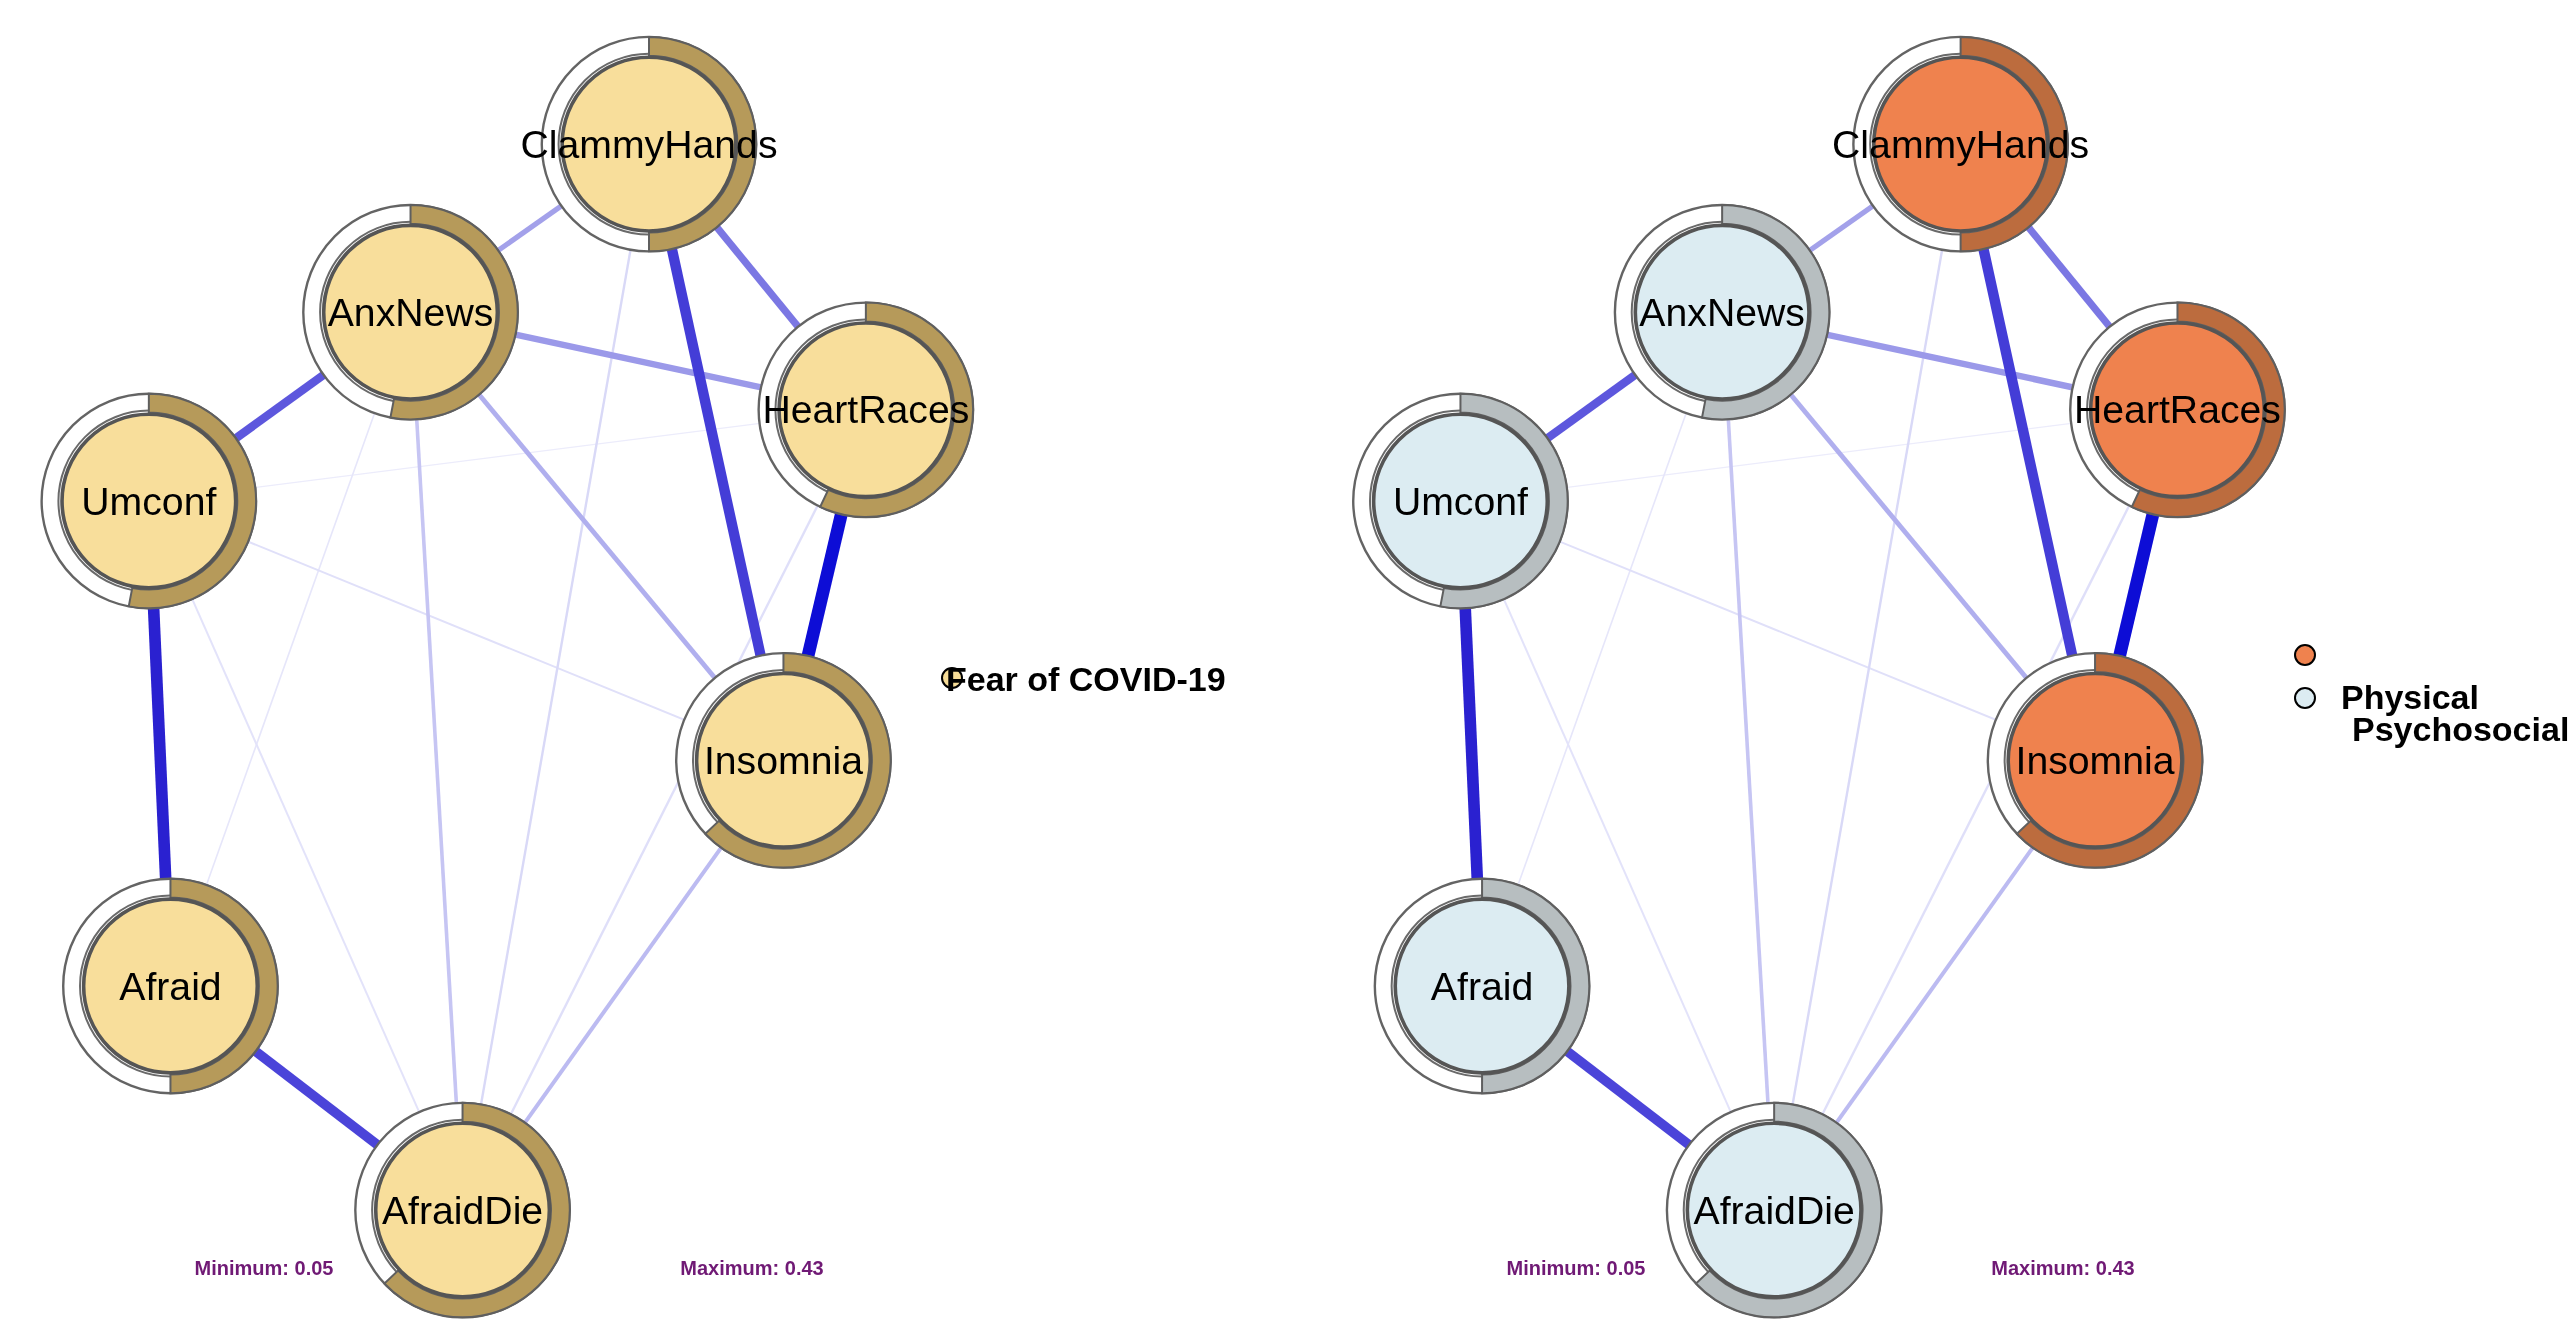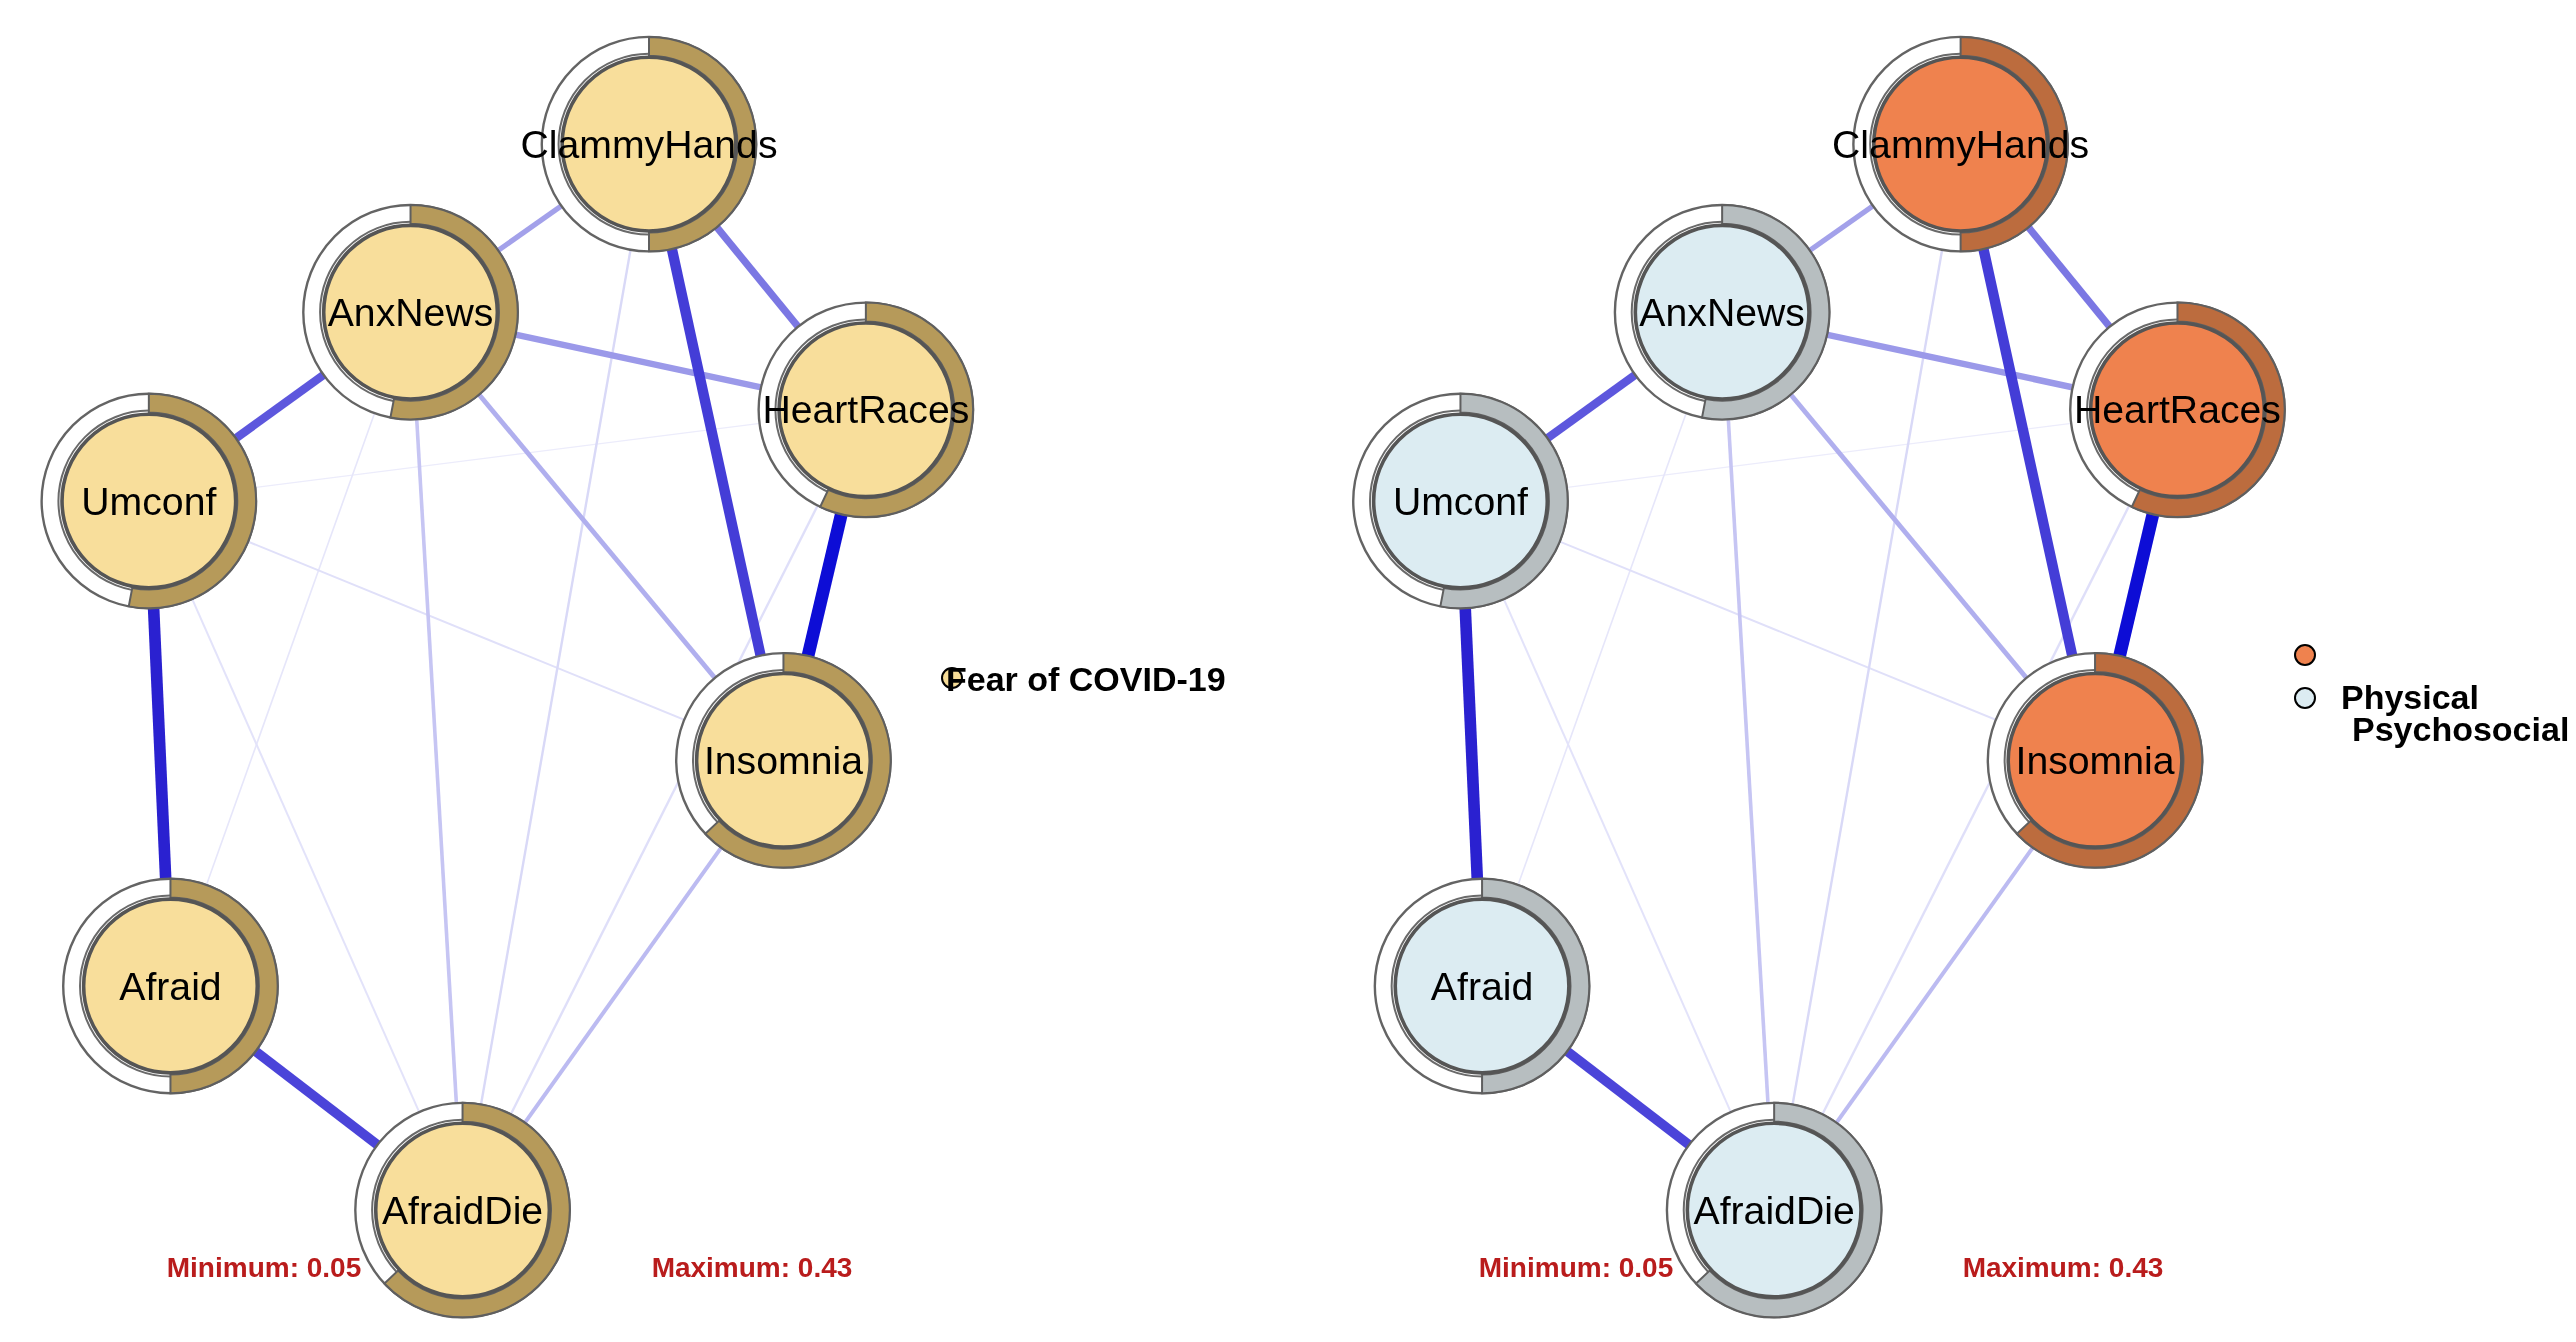--- a/index.html
+++ b/index.html
@@ -2,21 +2,21 @@
 <html style="font-size:12.8px"><head>
 <meta charset="utf-8">
 <style>
   html,body{margin:0;padding:0;background:#ffffff;}
   body{width:2576px;height:1343px;position:relative;font-family:"Liberation Sans","DejaVu Sans",sans-serif;}
   #stage{position:absolute;left:0;top:0;width:2576px;height:1343px;padding-left:48px;}
   svg{position:absolute;left:0;top:0;}
   .legend-swatch{position:absolute;border-radius:50%;border:2.4px solid #000;box-sizing:border-box;z-index:6;}
   .legend-label{position:absolute;transform:translateY(-50%);font-weight:700;color:#000;white-space:nowrap;z-index:6;}
   .legend-label.big{font-size:34px;}
-  .minmax{position:absolute;transform:translate(-50%,-50%);font-size:28px;font-weight:700;color:#b91c1c;white-space:nowrap;z-index:6;}
+  .minmax{position:absolute;transform:translate(-50%,-50%);font-size:20px;font-weight:700;color:#701a75;white-space:nowrap;z-index:6;}
 </style>
 </head>
 <body>
 
 <div id="stage">
   <svg id="net-svg" width="2576" height="1343" viewBox="0 0 3219 1678">
       <g>
         <line x1="186" y1="626" x2="1082" y2="512" stroke="#ECECFB" stroke-width="1.5"></line>
         <line x1="513" y1="390" x2="213" y2="1232" stroke="#E6E6FA" stroke-width="2"></line>
         <line x1="186" y1="626" x2="578" y2="1512" stroke="#E3E3FA" stroke-width="2.5"></line>

